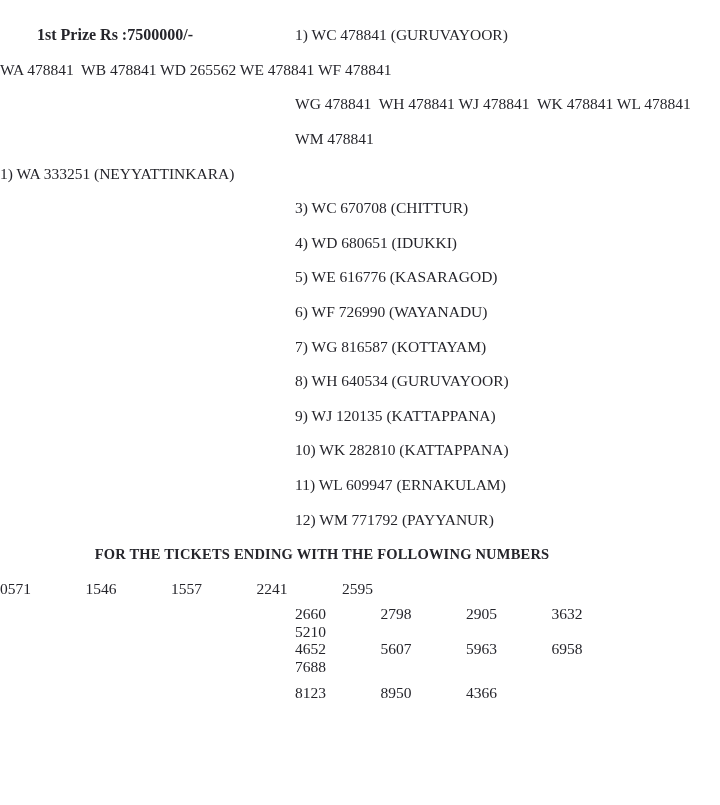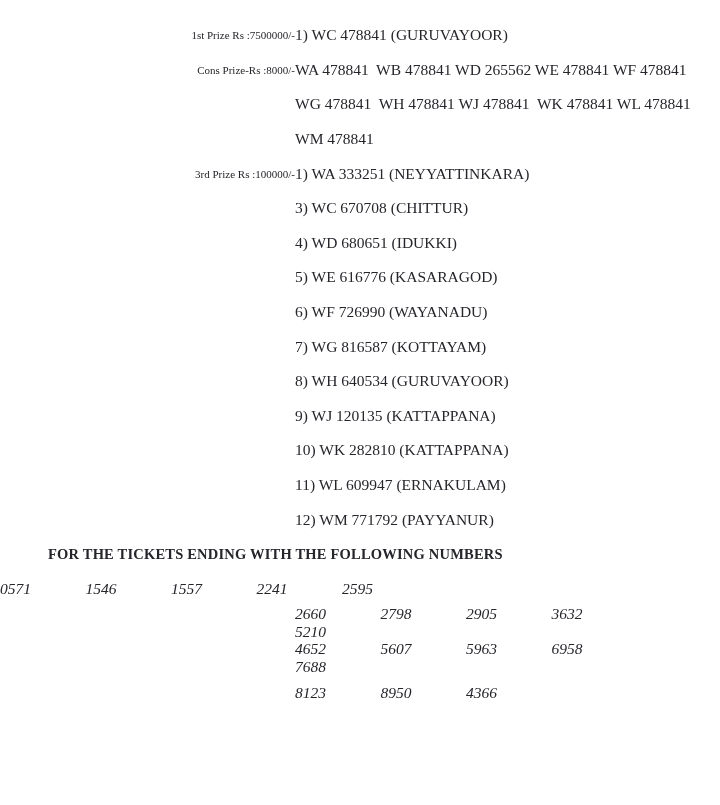--- a/index.html
+++ b/index.html
@@ -16,74 +16,71 @@
   }
   .row {
     display: flex;
     align-items: center;
     height: 34.6px;
   }
   .label {
     flex: 0 0 295px;
     box-sizing: border-box;
     padding-left: 37px;
-    font-weight: 400;
-    font-size: 11px;
+    font-weight: 700;
+    font-size: 16px;
     white-space: pre;
-    text-align: right;
   }
   .content {
     font-size: 15.5px;
     white-space: pre;
   }
   .heading-row {
     display: flex;
     align-items: center;
     height: 34.6px;
   }
   .heading {
     width: 644px;
+    text-align: center;
     font-weight: 700;
     font-size: 14.5px;
     letter-spacing: 0.2px;
-    margin-left: 48px;
   }
-  .nums { white-space: normal; font-style: italic; }
+  .nums { white-space: normal; }
   .num {
     display: inline-block;
     width: 85.5px;
     font-size: 15.5px;
   }
 </style>
 </head>
 <body>
 
 <div class="page">
 
   <div class="row">
     <div class="label">1st Prize Rs :7500000/-</div>
     <div class="content">1) WC 478841 (GURUVAYOOR)</div>
   </div>
 
   <div class="row">
-    <div class="label">Cons Prize-Rs :8000/-</div>
     <div class="content">WA 478841  WB 478841 WD 265562 WE 478841 WF 478841</div>
   </div>
   <div class="row">
     <div class="label"></div>
     <div class="content">WG 478841  WH 478841 WJ 478841  WK 478841 WL 478841</div>
   </div>
   <div class="row">
     <div class="label"></div>
     <div class="content">WM 478841</div>
   </div>
 
 
   <div class="row">
-    <div class="label">3rd Prize Rs :100000/-</div>
     <div class="content">1) WA 333251 (NEYYATTINKARA)</div>
   </div>
   <div class="row">
     <div class="label"></div>
     <div class="content">3) WC 670708 (CHITTUR)</div>
   </div>
   <div class="row">
     <div class="label"></div>
     <div class="content">4) WD 680651 (IDUKKI)</div>
   </div>

